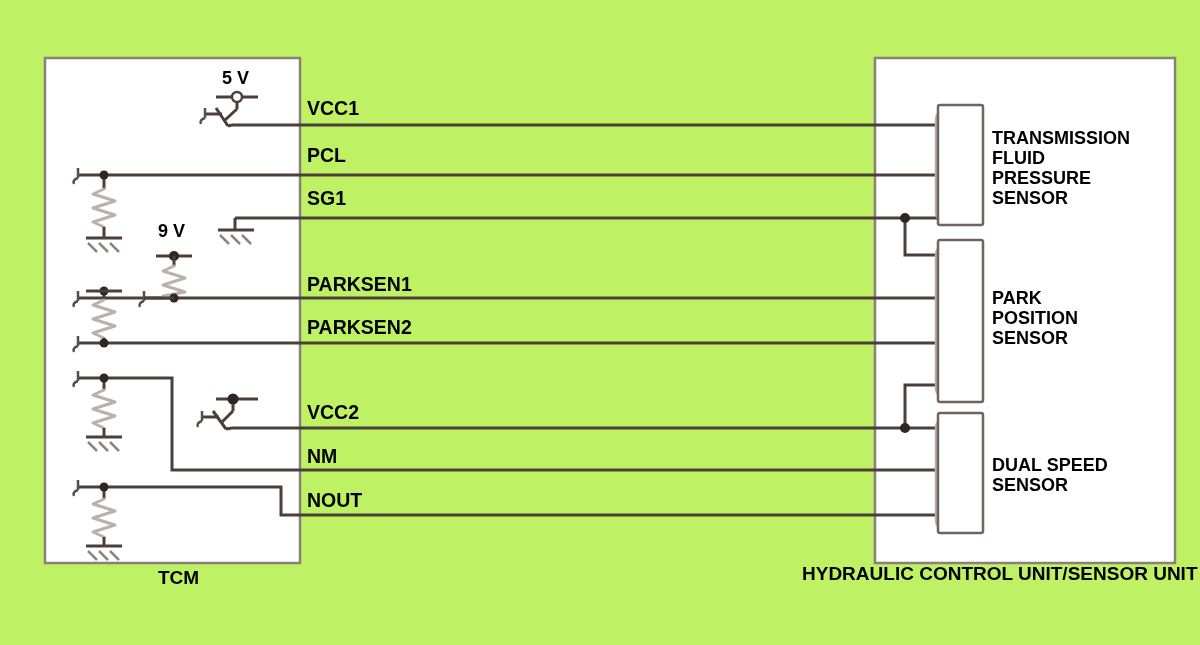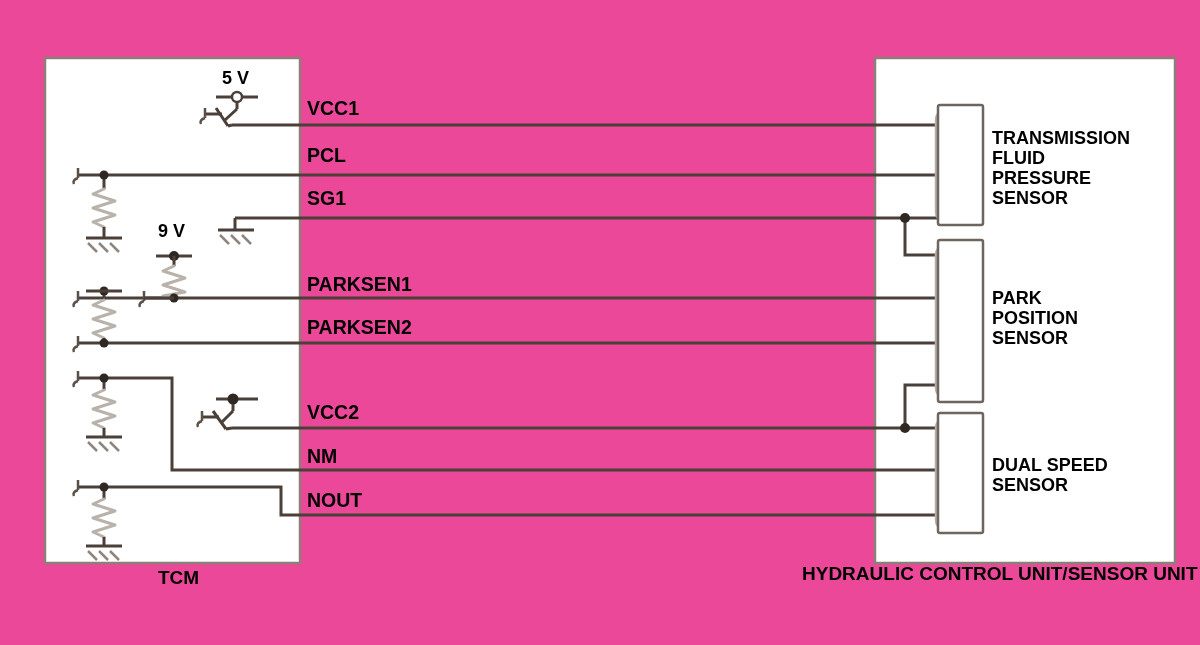--- a/index.html
+++ b/index.html
@@ -8,21 +8,21 @@
     padding: 0;
     background: #ffffff;
   }
   body {
     font-family: "Liberation Sans", sans-serif;
   }
   #diagram-root {
     position: relative;
     width: 1200px;
     height: 645px;
-    background: #ec4899;
+    background: #bef264;
     overflow: hidden;
   }
   svg.schematic {
     position: absolute;
     top: 0;
     left: 0;
     width: 1200px;
     height: 645px;
     display: block;
   }

